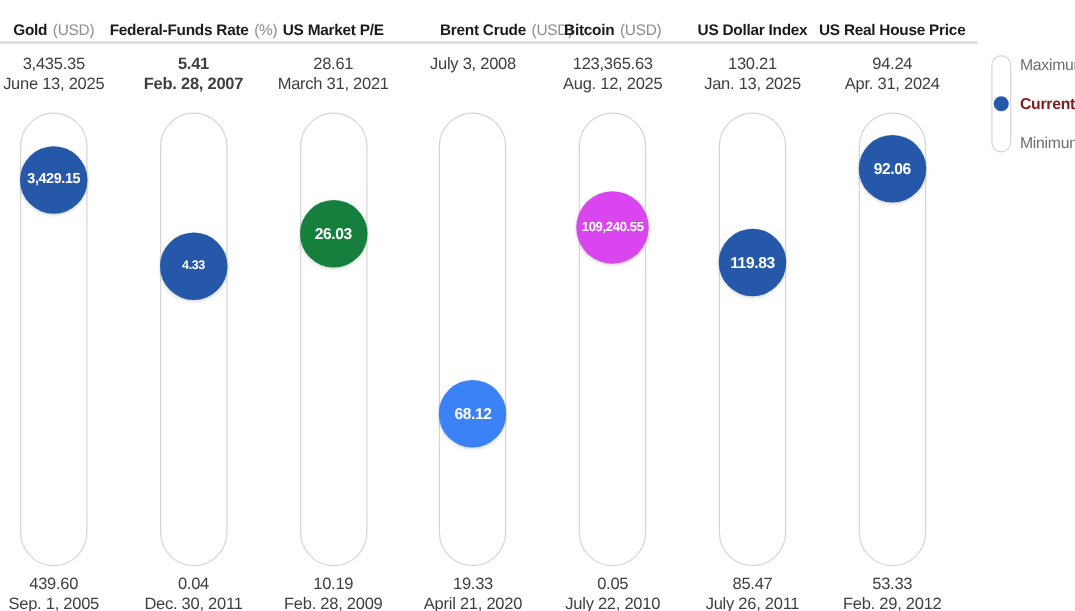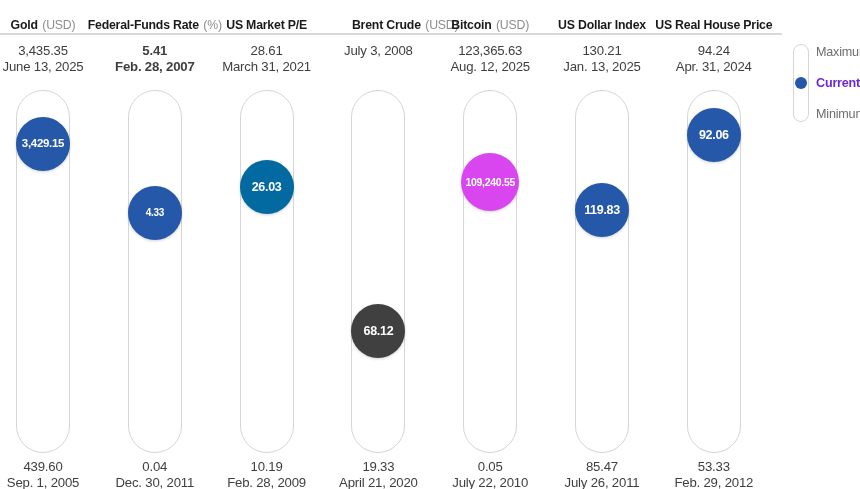--- a/index.html
+++ b/index.html
@@ -35,21 +35,21 @@
        box-shadow:0 1px 3px rgba(0,0,0,.18);}
   .bub span{line-height:1;white-space:nowrap;}
 
   
   .legend{position:absolute;left:793px;top:28px;width:67px;height:78px;}
   .legend .pill{position:absolute;left:0;top:0;width:16px;height:78px;
                 border:1px solid #d6d6d6;border-radius:8px;background:#fff;box-sizing:border-box;}
   .legend .dot{position:absolute;left:2px;top:33px;width:12px;height:12px;border-radius:50%;background:#2558a8;}
   .legend .lbl{position:absolute;left:23px;font-size:12.6px;line-height:14px;color:#6d6d6d;white-space:nowrap;letter-spacing:-.2px;}
   .legend .lbl.max{top:1px;}
-  .legend .lbl.cur{top:32px;color:#6d28d9;font-weight:bold;}
+  .legend .lbl.cur{top:32px;color:#7f1d1d;font-weight:bold;}
   .legend .lbl.min{top:63px;}
 </style>
 </head>
 <body>
 
 <div id="canvas">
   <div class="rule"></div>
   <div id="cols">
       <div class="hdr" style="left: -37px; width: 160px;"><span class="name">Gold</span> <span class="unit">(USD)</span></div>
       <div class="vblock vmax" style="left: -37px; width: 160px;">
@@ -80,33 +80,33 @@
       <div class="hdr" style="left: 186.6px; width: 160px;"><span class="name">US Market P/E</span> <span class="unit"></span></div>
       <div class="vblock vmax" style="left: 186.6px; width: 160px;">
         <div class="v">28.61</div>
         <div class="d">March 31, 2021</div>
       </div>
       <div class="vblock vmin" style="left: 186.6px; width: 160px;">
         <div class="v">10.19</div>
         <div class="d">Feb. 28, 2009</div>
       </div>
       <div class="track" style="left: 239.6px; width: 54px;"></div>
-      <div class="bub" style="left: 239.6px; top: 144.075px; width: 54px; height: 54px; background: #0369a1; font-size: 12.5px;">
+      <div class="bub" style="left: 239.6px; top: 144.075px; width: 54px; height: 54px; background: #15803d; font-size: 12.5px;">
         <span>26.03</span>
       </div>
       <div class="hdr" style="left: 298.4px; width: 160px; text-align: right;"><span class="name">Brent Crude</span> <span class="unit">(USD)</span></div>
       <div class="vblock vmax" style="left: 298.4px; width: 160px;">
         <div class="d">July 3, 2008</div>
       </div>
       <div class="vblock vmin" style="left: 298.4px; width: 160px;">
         <div class="v">19.33</div>
         <div class="d">April 21, 2020</div>
       </div>
       <div class="track" style="left: 351.4px; width: 54px;"></div>
-      <div class="bub" style="left: 351.4px; top: 288.365px; width: 54px; height: 54px; background: #404040; font-size: 12.5px; justify-content: center;">
+      <div class="bub" style="left: 351.4px; top: 288.365px; width: 54px; height: 54px; background: #3b82f6; font-size: 12.5px; justify-content: center;">
         <span>68.12</span>
       </div>
       <div class="hdr" style="left: 410.2px; width: 160px;"><span class="name">Bitcoin</span> <span class="unit">(USD)</span></div>
       <div class="vblock vmax" style="left: 410.2px; width: 160px;">
         <div class="v">123,365.63</div>
         <div class="d">Aug. 12, 2025</div>
       </div>
       <div class="vblock vmin" style="left: 410.2px; width: 160px;">
         <div class="v">0.05</div>
         <div class="d">July 22, 2010</div>

